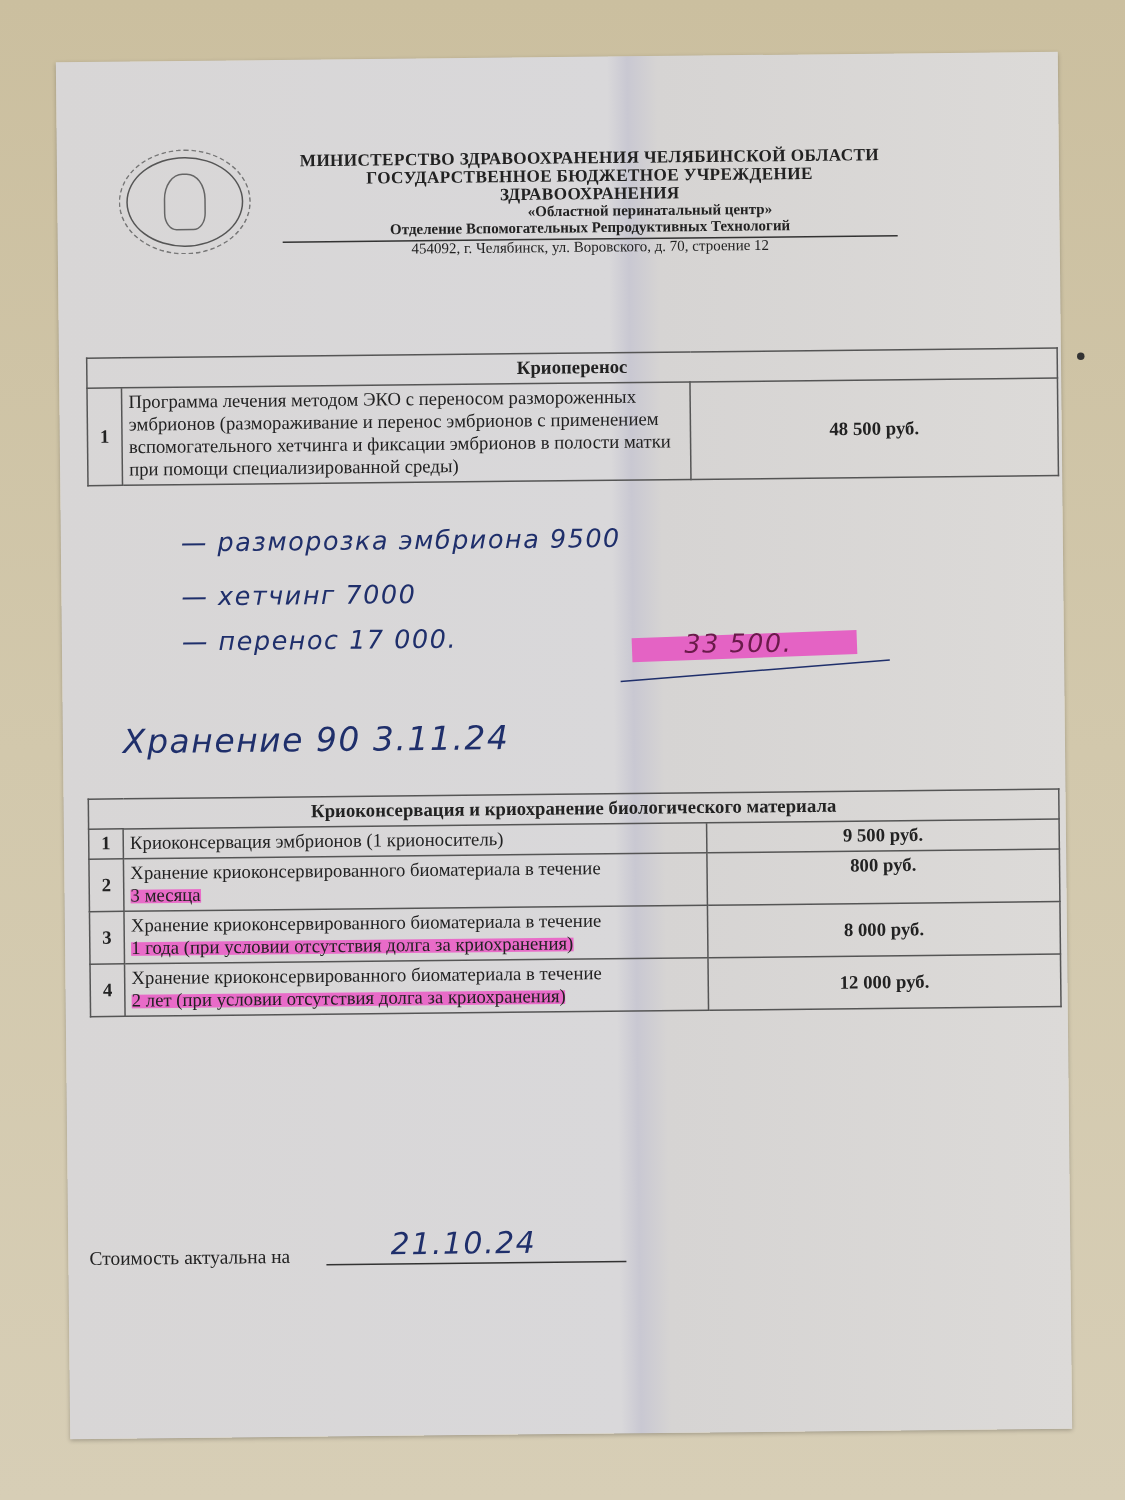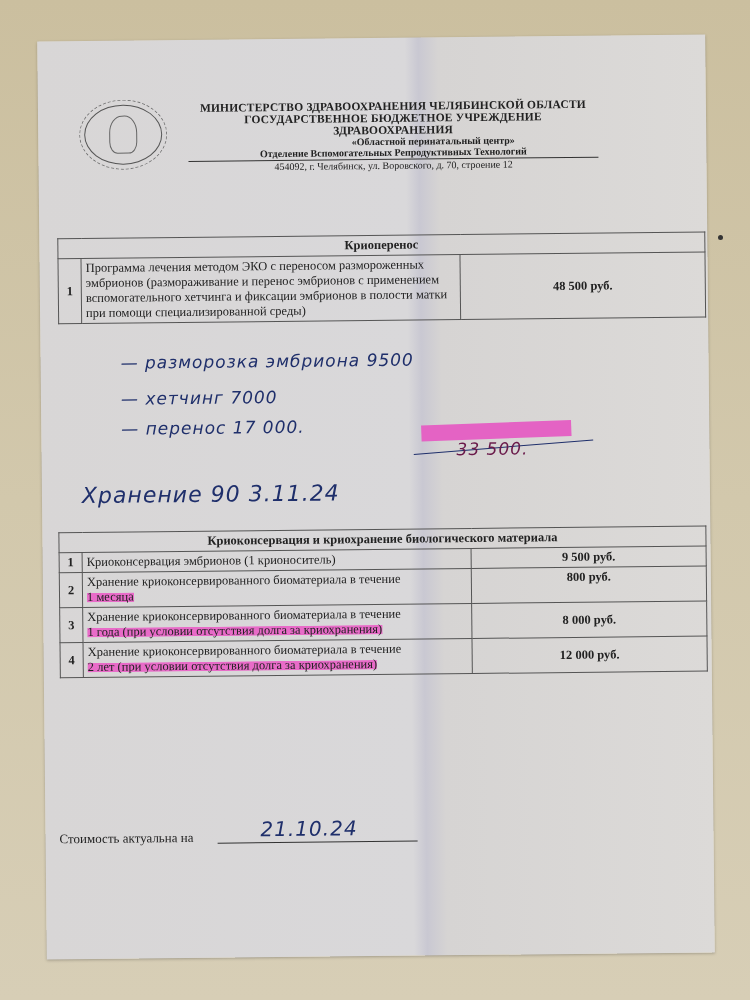--- a/index.html
+++ b/index.html
@@ -84,39 +84,39 @@
       <td class="price">48 500 руб.</td>
     </tr>
   </tbody>
     </table>
 
   <div class="hw" style="left:80px; top:312px;">— разморозка эмбриона 9500</div>
   <div class="hw" style="left:80px; top:348px;">— хетчинг    7000</div>
   <div class="hw" style="left:80px; top:378px;">— перенос    17 000.</div>
   <div class="sumline"></div>
   <div class="total-mark" style="left:380px; top:386px;"></div>
-  <div class="hw" style="left:415px; top:383px; color:#6a1a4a;margin-top:19px;">33 500.</div>
+  <div class="hw" style="left:415px; top:383px; color:#6a1a4a;">33 500.</div>
 
   <div class="hw" style="left:40px; top:442px; font-size:22px;">Хранение 90   3.11.24</div>
 
   <table class="t" style="left:16px; top:491px; width:648px;">
     <tbody>
         <tr>
       <th colspan="3">Криоконсервация и криохранение биологического материала</th>
     </tr>
     <tr>
       <td class="num">1</td>
       <td style="width:380px;">Криоконсервация эмбрионов (1 крионоситель)</td>
       <td class="price">9 500 руб.</td>
     </tr>
     <tr>
       <td class="num">2</td>
       <td>
         <span>Хранение криоконсервированного биоматериала в течение</span><br>
-        <span class="hl">1 месяца</span>
+        <span class="hl">3 месяца</span>
       </td>
       <td class="price top">800 руб.</td>
     </tr>
     <tr>
       <td class="num">3</td>
       <td>
         <span>Хранение криоконсервированного биоматериала в течение</span><br>
         <span class="hl">1 года (при условии отсутствия долга за криохранения)</span>
       </td>
       <td class="price">8 000 руб.</td>

